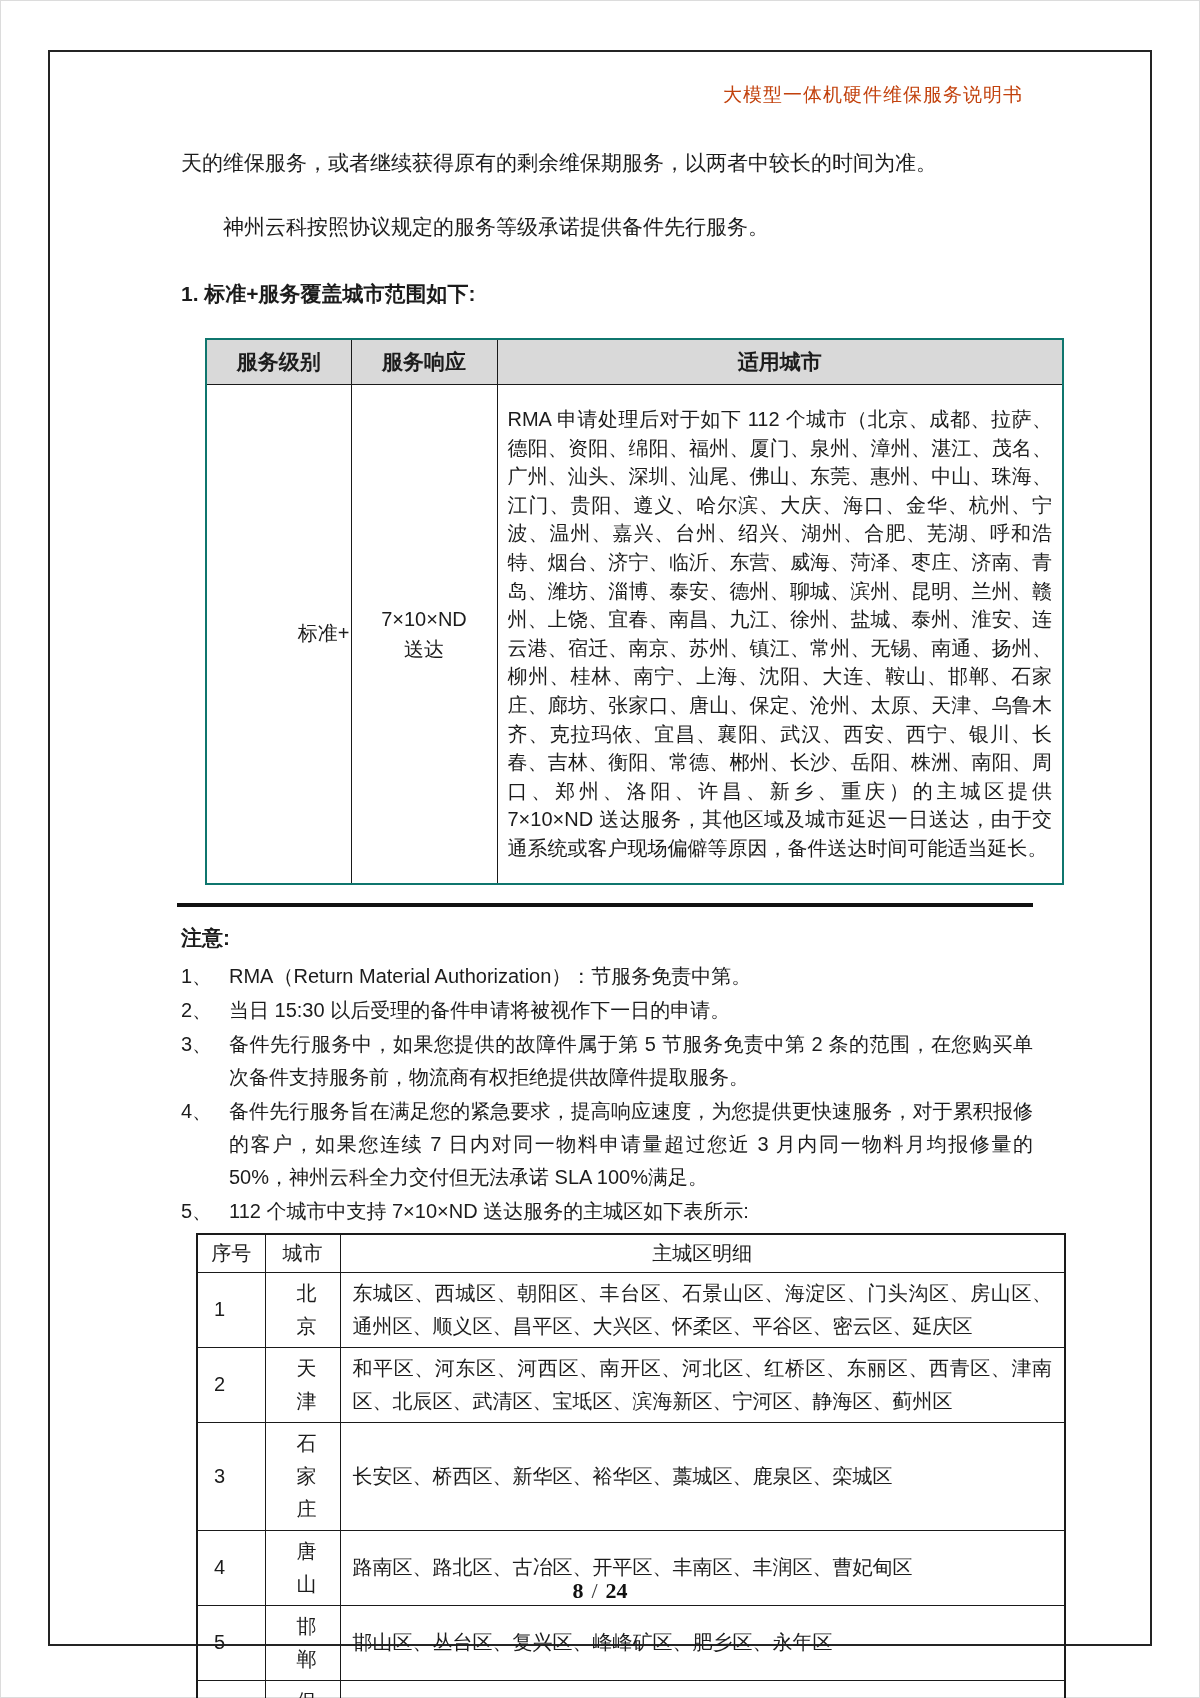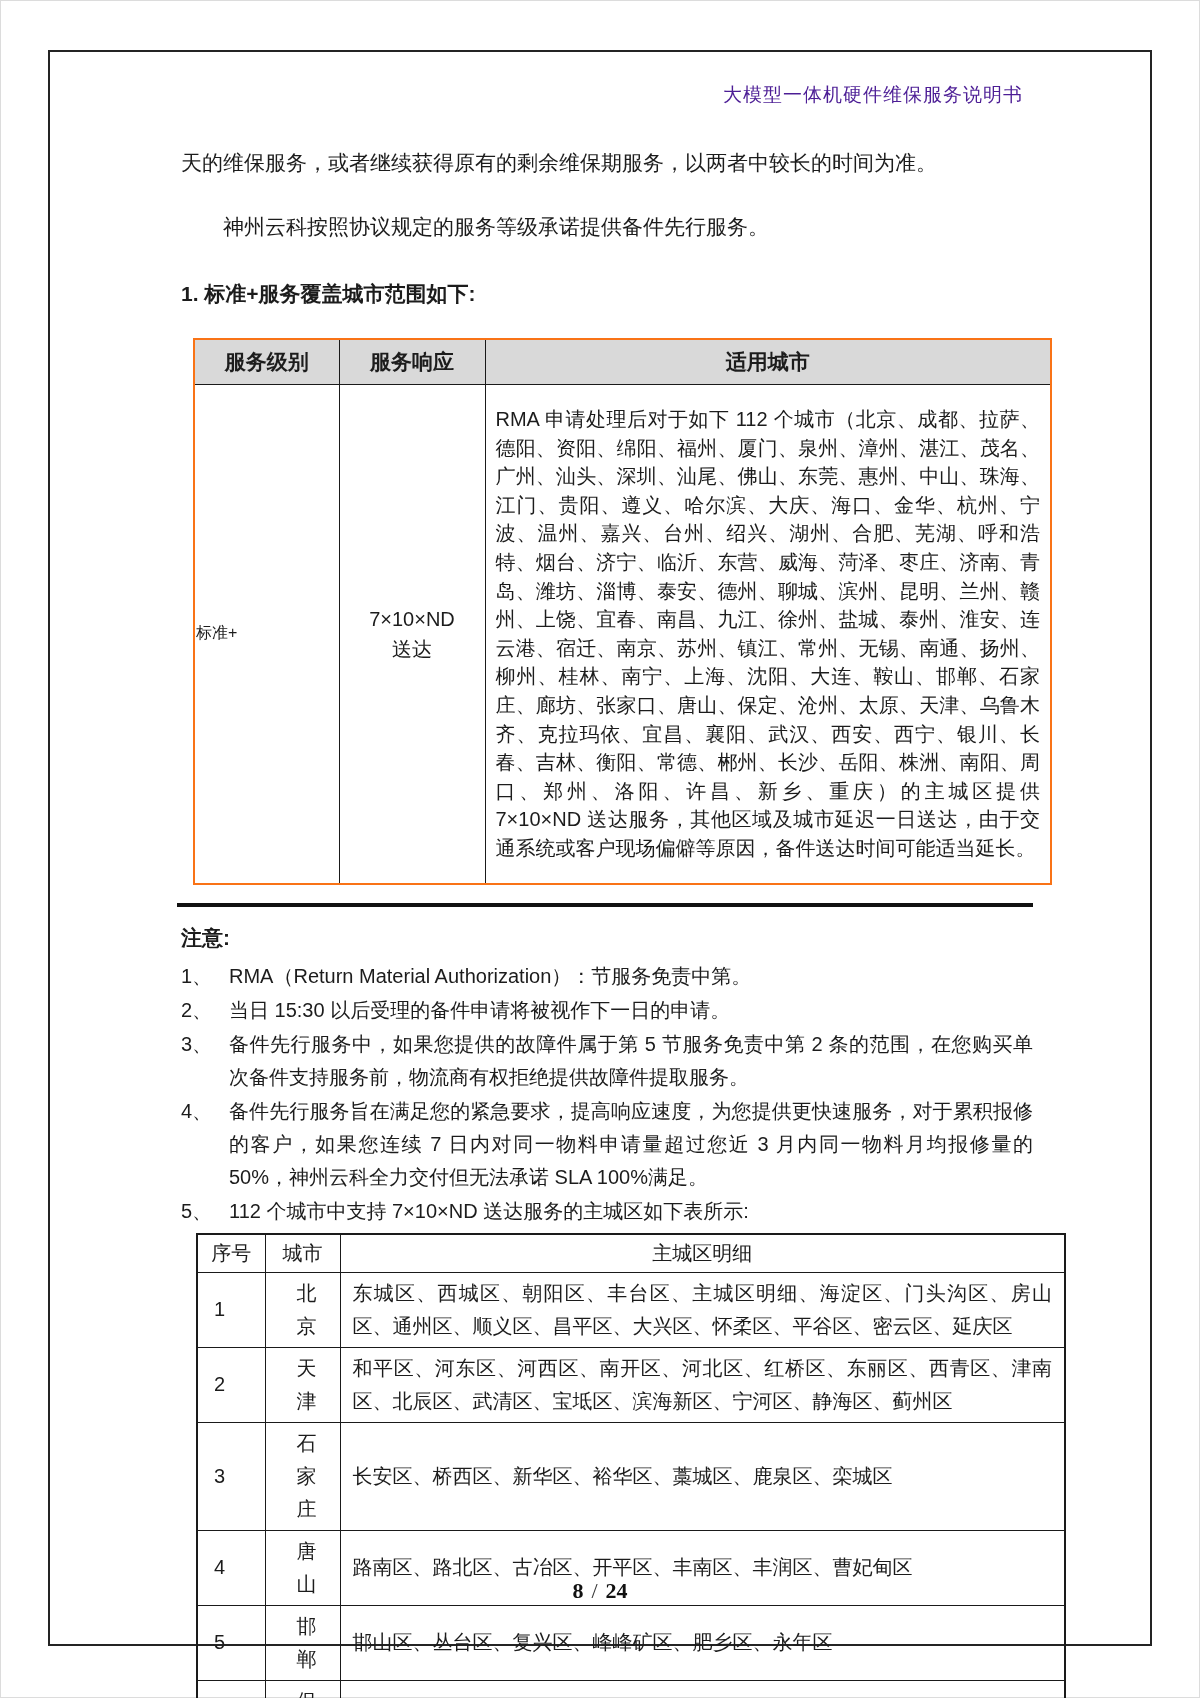--- a/index.html
+++ b/index.html
@@ -18,37 +18,37 @@
   }
   .content{
     position:absolute;left:181px;top:0;width:852px;
   }
   .doc-header{
     margin-top:82px;
     text-align:right;
     padding-right:10px;
     font-family:"Liberation Serif", serif;
     font-size:19px;
-    color:#4c1d95;
+    color:#c2410c;
     letter-spacing:1px;
   }
   .p1{margin:40px 0 0 0;font-size:21px;line-height:30px;}
   .p2{margin:34px 0 0 0;font-size:21px;line-height:30px;text-indent:2em;}
   .section-heading{margin:38px 0 0 0;font-size:21px;font-weight:bold;line-height:28px;}
 
   table{border-collapse:collapse;table-layout:fixed;}
-  .svc-table{margin:30px 0 0 12px;width:857px;border:2px solid #f97316;}
+  .svc-table{margin:30px 0 0 24px;width:857px;border:2px solid #0f766e;}
   .svc-table th,.svc-table td{border:1px solid #1a1a1a;}
   .svc-table th{
     background:#d9d9d9;height:42px;font-size:21px;font-weight:bold;text-align:center;
   }
   .col-level{width:145px;}
   .col-resp{width:146px;}
   .col-cities{width:566px;}
-  .svc-level{text-align:left;font-size:16px;vertical-align:middle;}
+  .svc-level{text-align:right;font-size:20px;vertical-align:middle;}
   .svc-resp{text-align:center;font-size:20px;vertical-align:middle;line-height:30px;}
   .svc-resp span{display:block;}
   .svc-cities{
     font-size:20px;line-height:28.6px;padding:20px 10px;
     text-align:justify;text-align-last:left;vertical-align:top;
   }
 
   .divider{margin:18px 0 0 -4px;width:856px;height:4px;background:#111;}
 
   .notes-heading{margin:17px 0 0 0;font-size:21px;font-weight:bold;line-height:28px;}
@@ -151,21 +151,21 @@
         <tr>
           <th>序号</th>
           <th>城市</th>
           <th>主城区明细</th>
         </tr>
       </thead>
       <tbody>
         <tr>
           <td class="cell-no">1</td>
           <td class="cell-city">北京</td>
-          <td class="cell-dist">东城区、西城区、朝阳区、丰台区、主城区明细、海淀区、门头沟区、房山区、通州区、顺义区、昌平区、大兴区、怀柔区、平谷区、密云区、延庆区</td>
+          <td class="cell-dist">东城区、西城区、朝阳区、丰台区、石景山区、海淀区、门头沟区、房山区、通州区、顺义区、昌平区、大兴区、怀柔区、平谷区、密云区、延庆区</td>
         </tr>
         <tr>
           <td class="cell-no">2</td>
           <td class="cell-city">天津</td>
           <td class="cell-dist">和平区、河东区、河西区、南开区、河北区、红桥区、东丽区、西青区、津南区、北辰区、武清区、宝坻区、滨海新区、宁河区、静海区、蓟州区</td>
         </tr>
         <tr>
           <td class="cell-no">3</td>
           <td class="cell-city">石家庄</td>
           <td class="cell-dist">长安区、桥西区、新华区、裕华区、藁城区、鹿泉区、栾城区</td>

